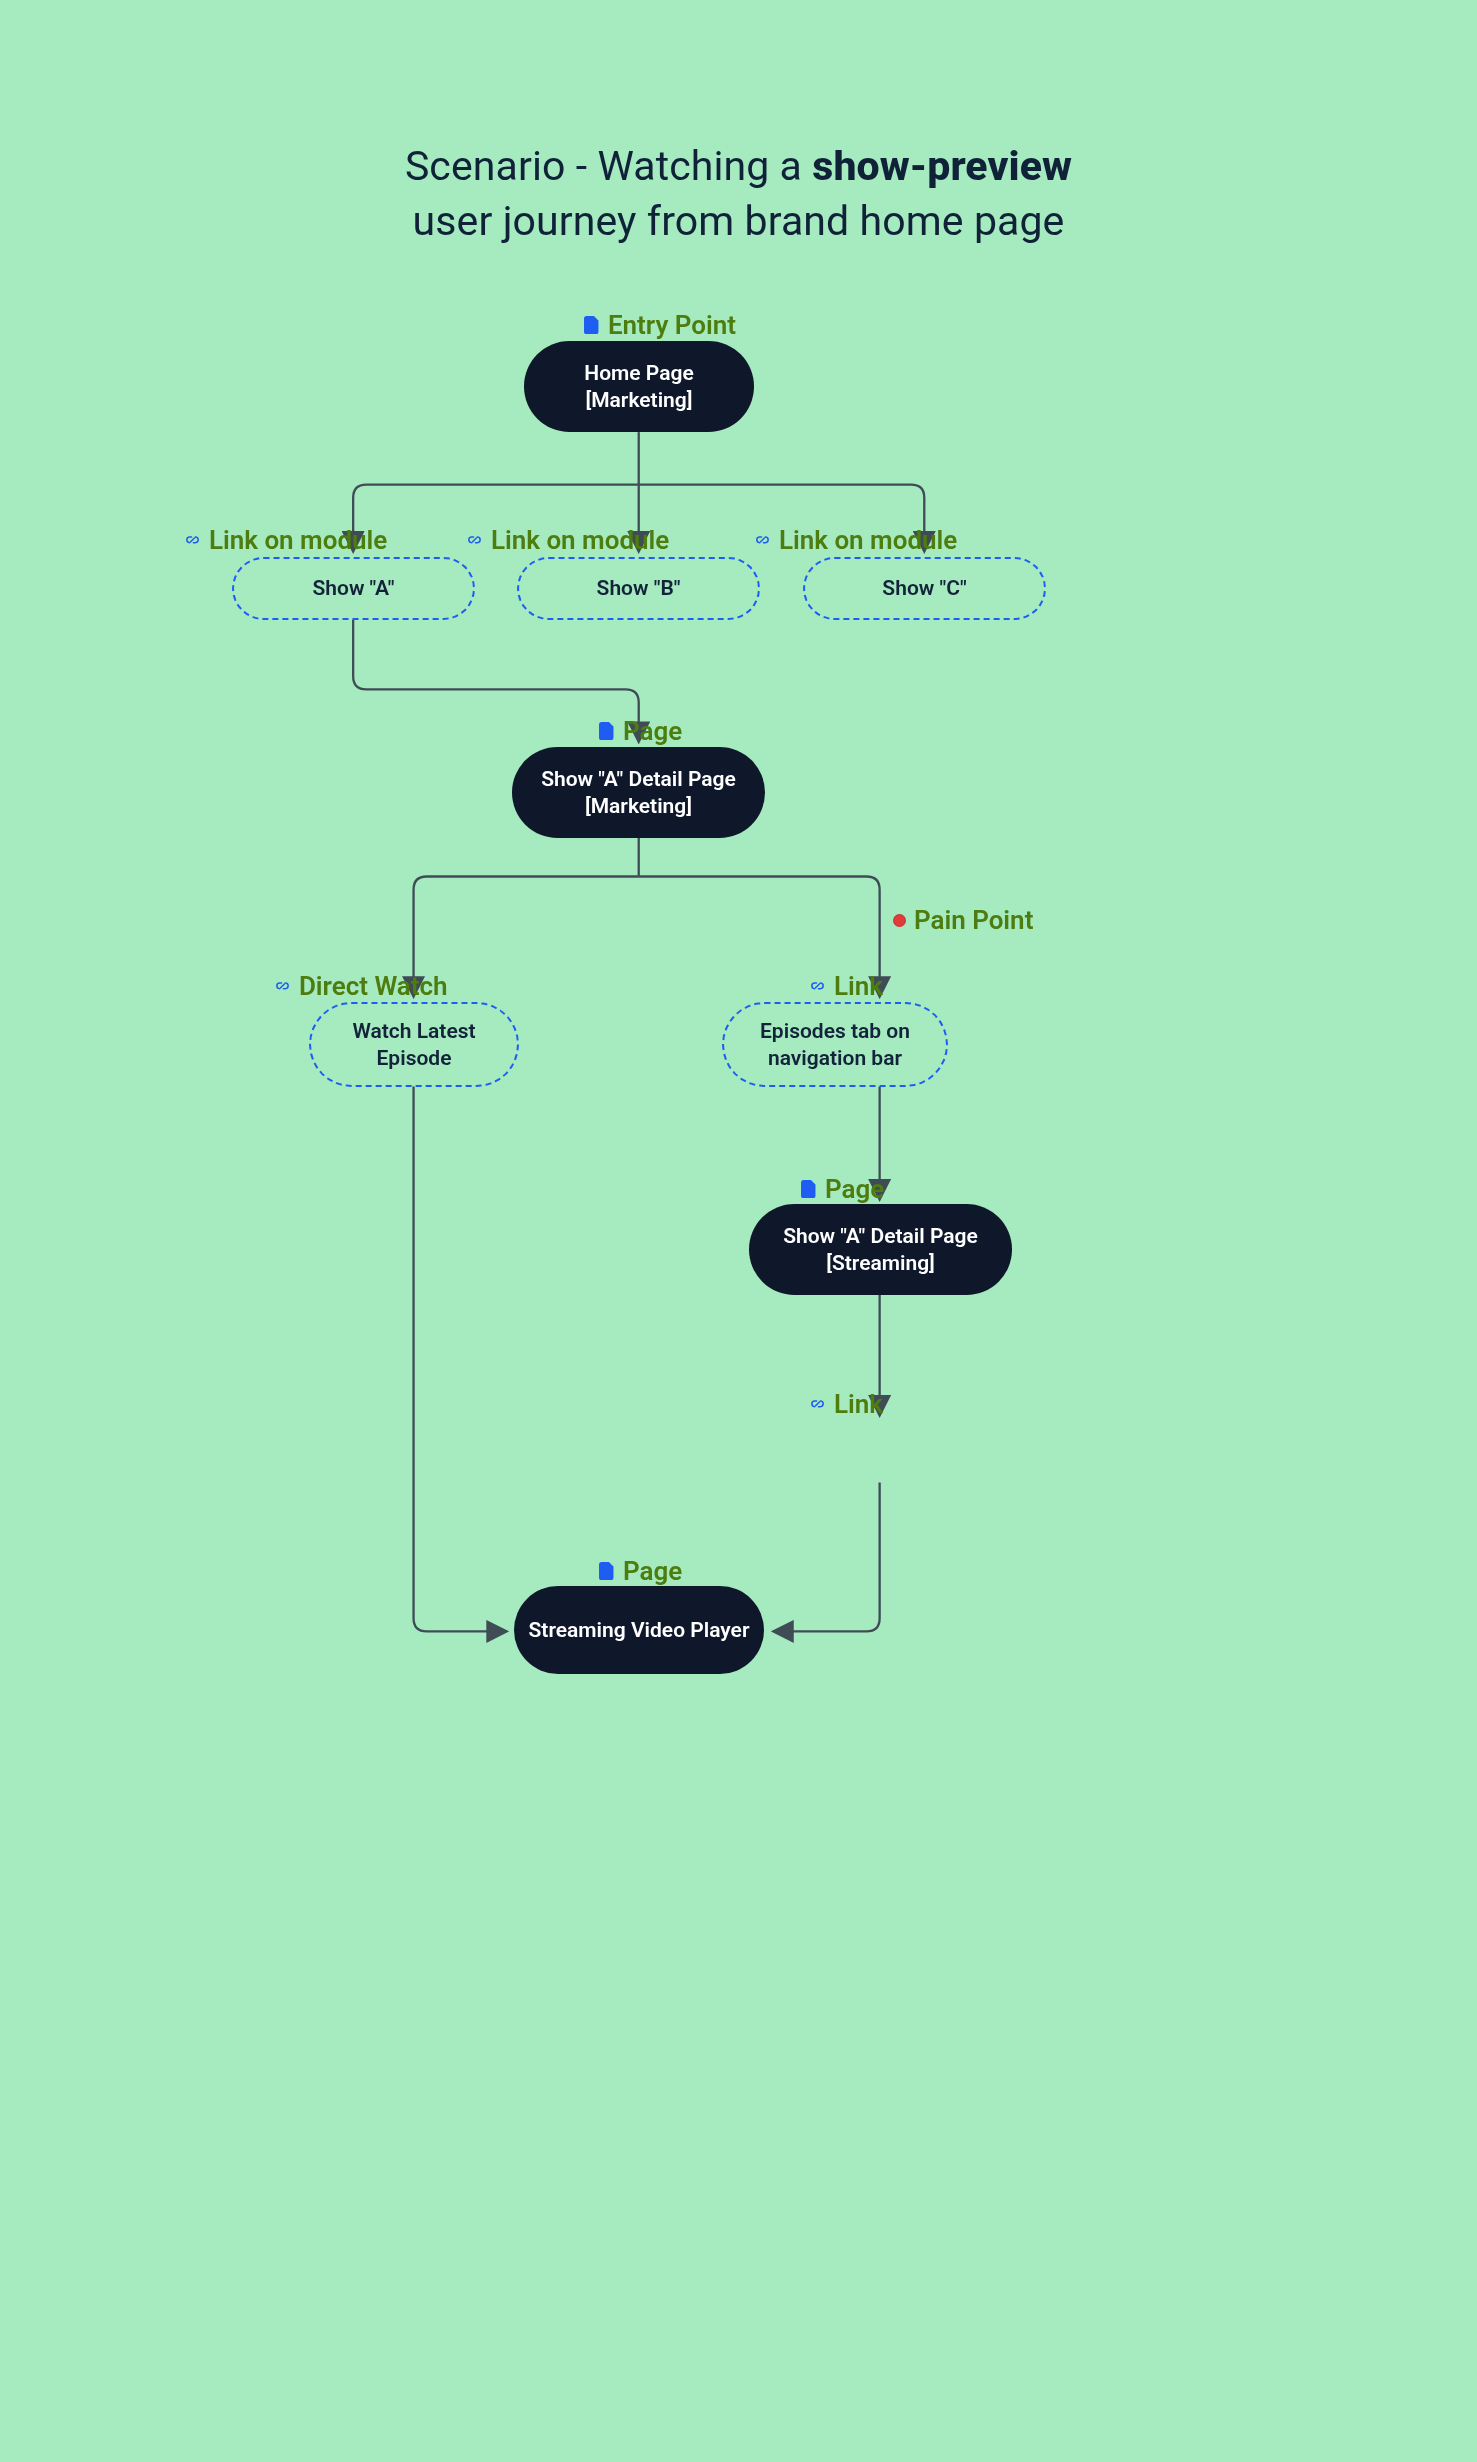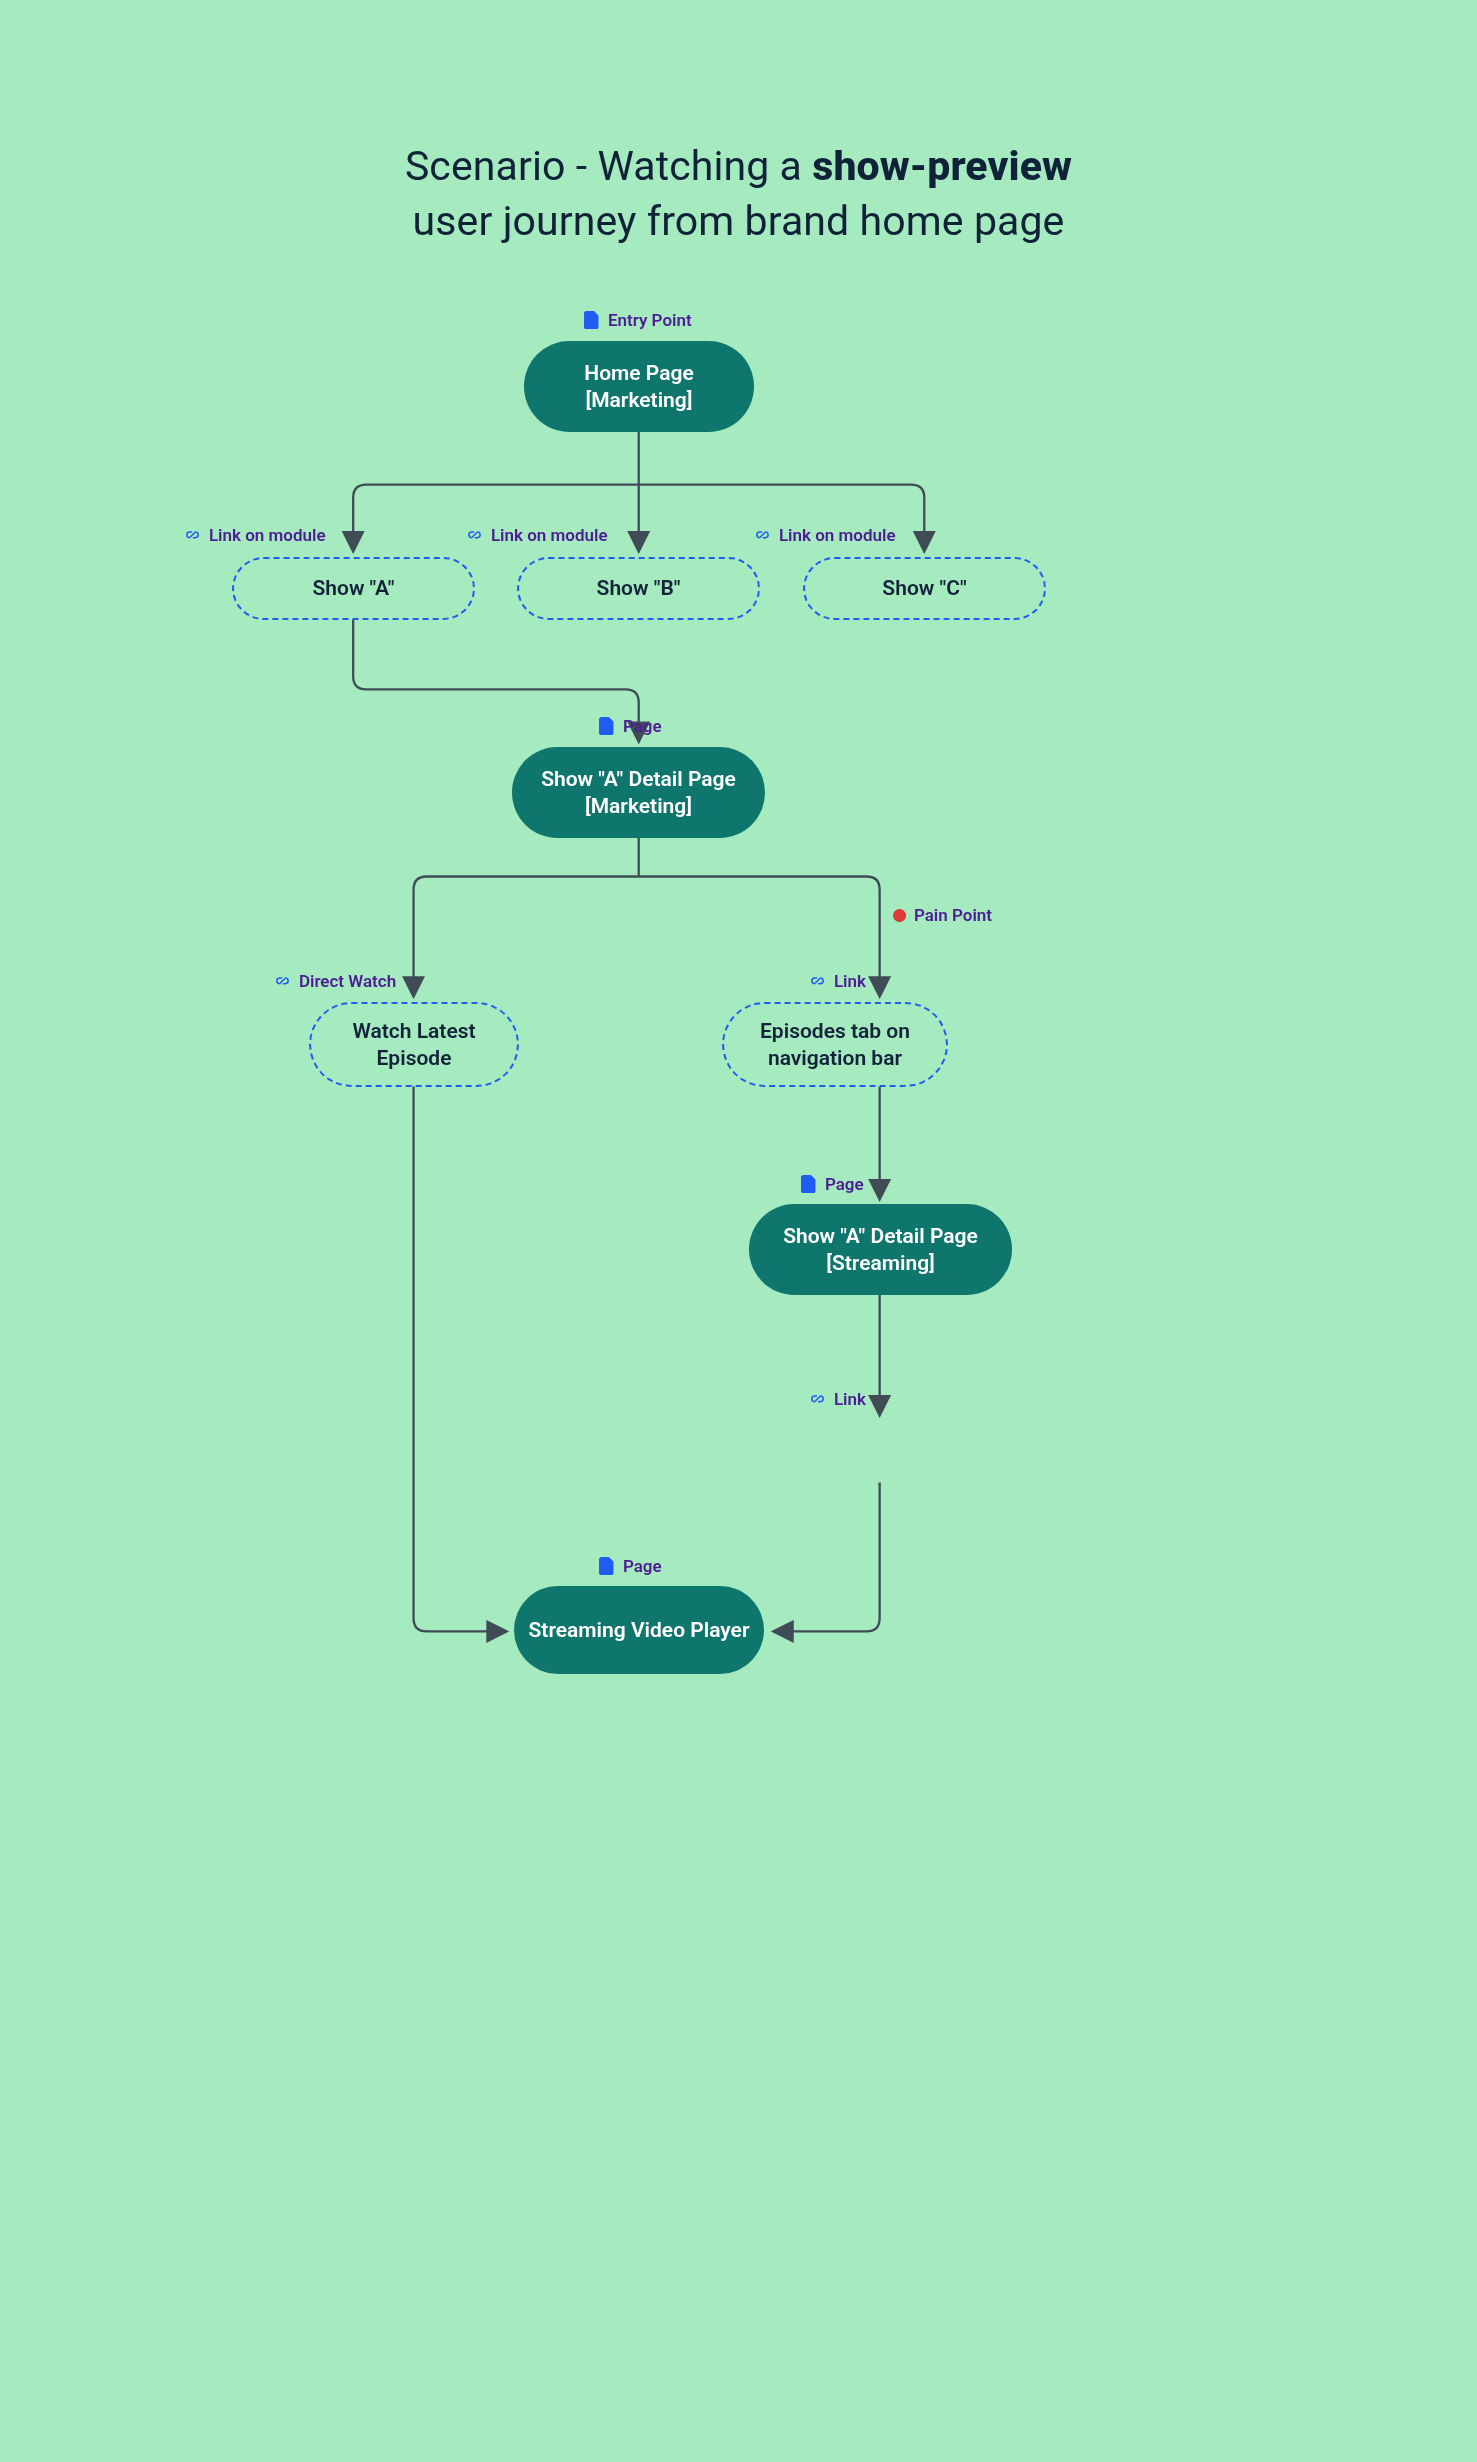--- a/index.html
+++ b/index.html
@@ -21,32 +21,32 @@
     line-height:1.35;
     letter-spacing:0.1px;
     color:#0f2238;
     font-weight:400;
   }
   .title b{font-weight:800;}
   
   .lbl{
     position:absolute;
     display:flex;align-items:center;gap:7.9px;
-    font-size:17px;color:#4c1d95;font-weight:600;
+    font-size:26px;color:#4d7c0f;font-weight:600;
     white-space:nowrap;
   }
   .lbl .ico{width:17px;height:19.7px;display:inline-flex;align-items:center;justify-content:center}
   .lbl .ico svg{display:block}
   .lbl.link .ico svg path{stroke:#1f5df2;}
   .lbl.page .ico svg path{fill:#1f5df2;}
   .lbl .dot{width:13px;height:13px;border-radius:50%;background:#e23b3b;box-shadow:0 0 0 1.3px rgba(0,0,0,.08) inset}
   
   .node{
     position:absolute;
-    background:#0f766e;color:#fff;
+    background:#0f172a;color:#fff;
     border-radius:656px;
     display:flex;align-items:center;justify-content:center;
     text-align:center;font-size:21px;line-height:1.25;font-weight:600;
     padding:6.6px 13px;box-sizing:border-box;
   }
   
   .step{
     position:absolute;
     border:2px dashed #1f5df2;
     border-radius:656px;

